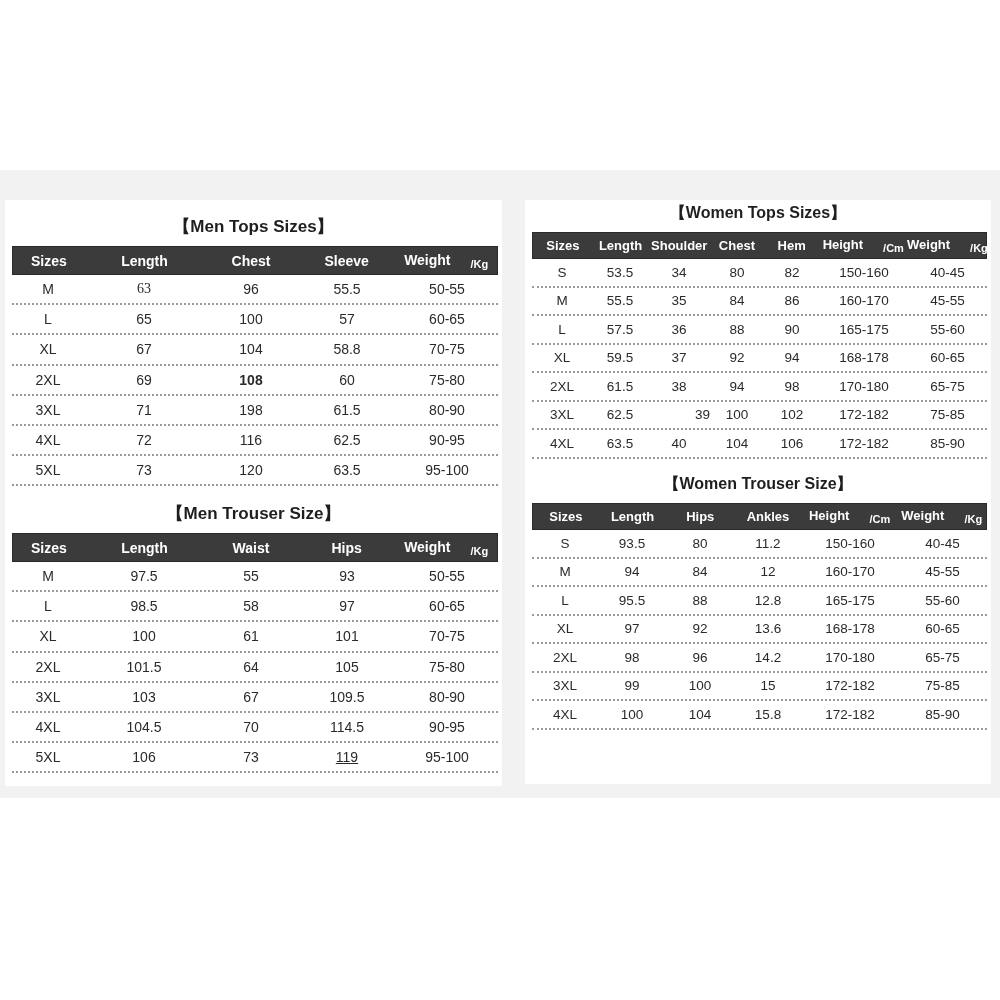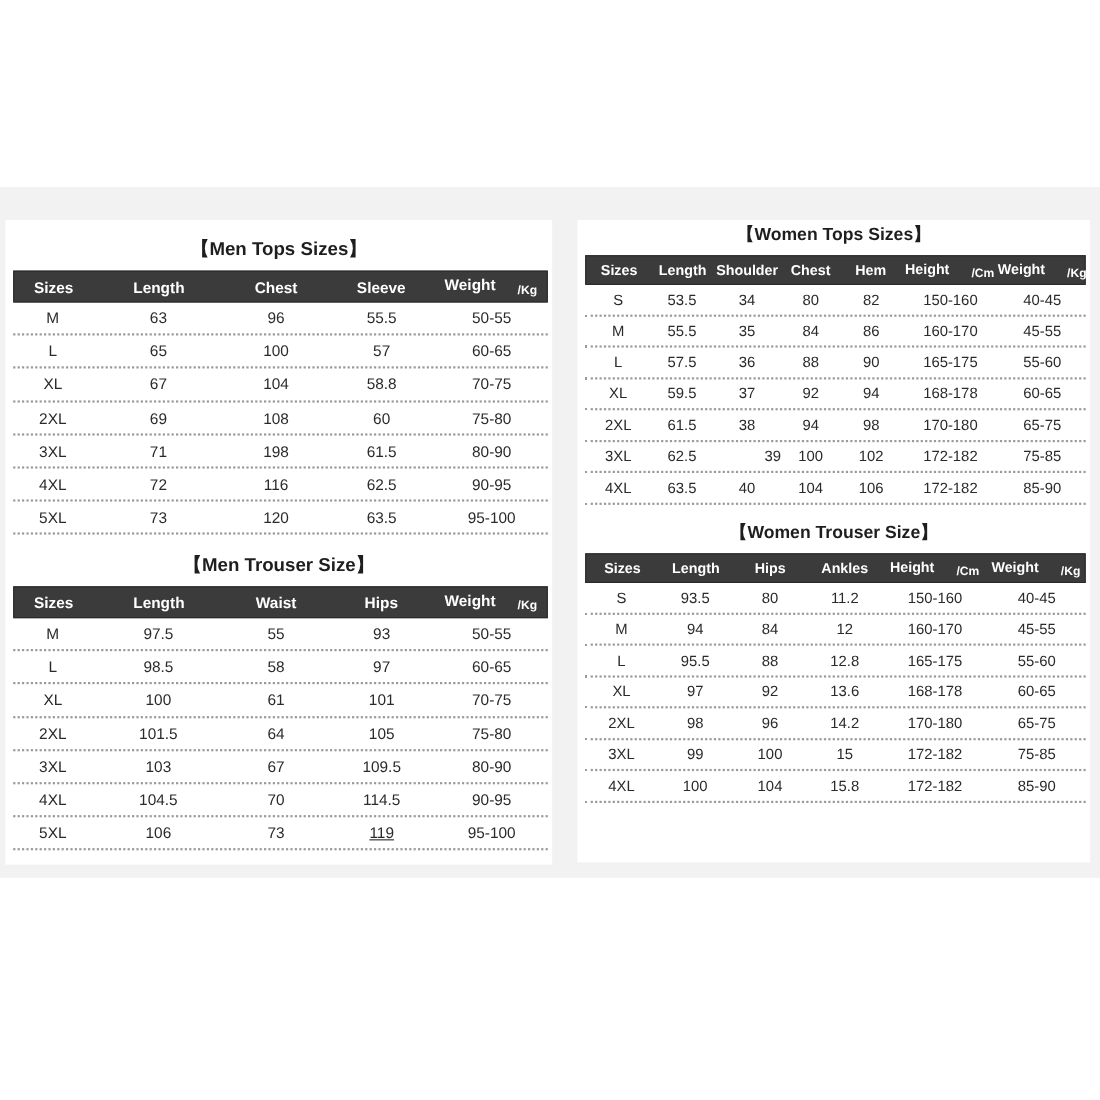--- a/index.html
+++ b/index.html
@@ -29,21 +29,21 @@
   <div class="hdr" style="height:29px; font-size:14px;">
     <div class="c" style="width:72px">Sizes</div>
     <div class="c" style="width:120px">Length</div>
     <div class="c" style="width:94px">Chest</div>
     <div class="c" style="width:98px">Sleeve</div>
     <div class="c" style="width:102px"><span>Weight</span><span class="unit">/Kg</span></div>
   </div>
   <div id="men-tops-rows">
       <div class="row" style="height: 30.2px; font-size: 14px;">
         <div class="c" style="width: 72px;">M</div>
-        <div class="c" style="width: 120px;">63</div>
+        <div class="c" style="width: 120px; font-family: Liberation Serif, serif;">63</div>
         <div class="c" style="width: 94px;">96</div>
         <div class="c" style="width: 98px;">55.5</div>
         <div class="c" style="width: 102px;">50-55</div>
       </div>
       <div class="row" style="height: 30.2px; font-size: 14px;">
         <div class="c" style="width: 72px;">L</div>
         <div class="c" style="width: 120px;">65</div>
         <div class="c" style="width: 94px;">100</div>
         <div class="c" style="width: 98px;">57</div>
         <div class="c" style="width: 102px;">60-65</div>
@@ -51,21 +51,21 @@
       <div class="row" style="height: 30.2px; font-size: 14px;">
         <div class="c" style="width: 72px;">XL</div>
         <div class="c" style="width: 120px;">67</div>
         <div class="c" style="width: 94px;">104</div>
         <div class="c" style="width: 98px;">58.8</div>
         <div class="c" style="width: 102px;">70-75</div>
       </div>
       <div class="row" style="height: 30.2px; font-size: 14px;">
         <div class="c" style="width: 72px;">2XL</div>
         <div class="c" style="width: 120px;">69</div>
-        <div class="c" style="width: 94px;">108</div>
+        <div class="c" style="width: 94px; font-weight: bold;">108</div>
         <div class="c" style="width: 98px;">60</div>
         <div class="c" style="width: 102px;">75-80</div>
       </div>
       <div class="row" style="height: 30.2px; font-size: 14px;">
         <div class="c" style="width: 72px;">3XL</div>
         <div class="c" style="width: 120px;">71</div>
         <div class="c" style="width: 94px;">198</div>
         <div class="c" style="width: 98px;">61.5</div>
         <div class="c" style="width: 102px;">80-90</div>
       </div>

